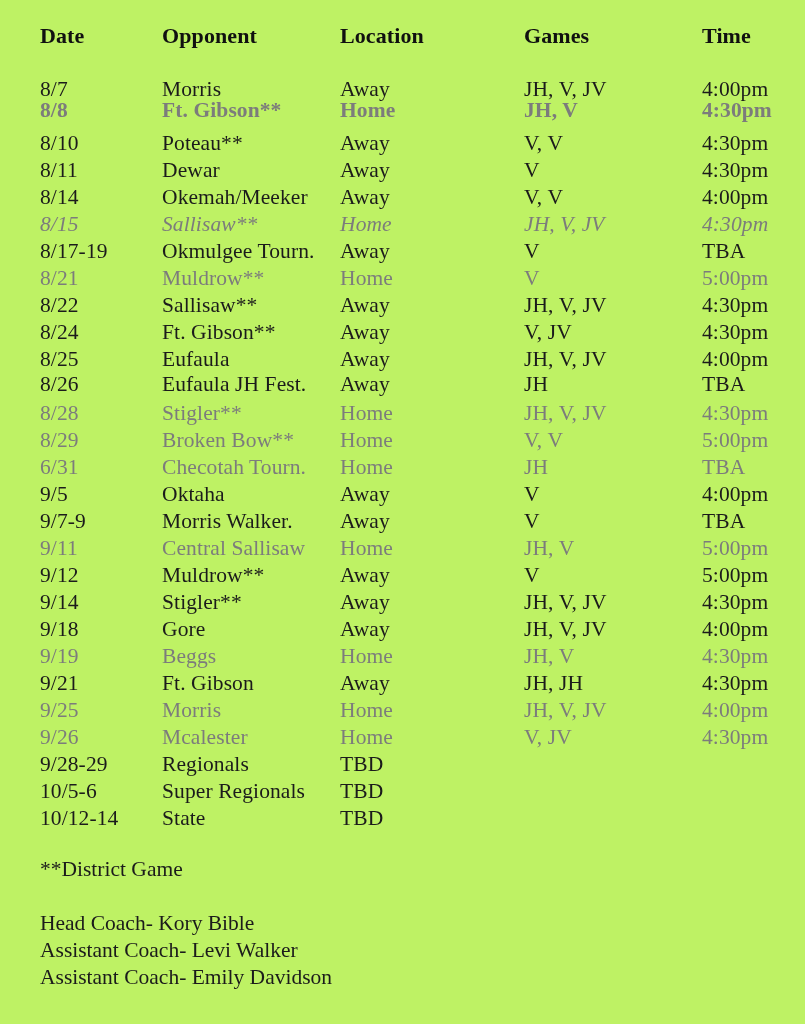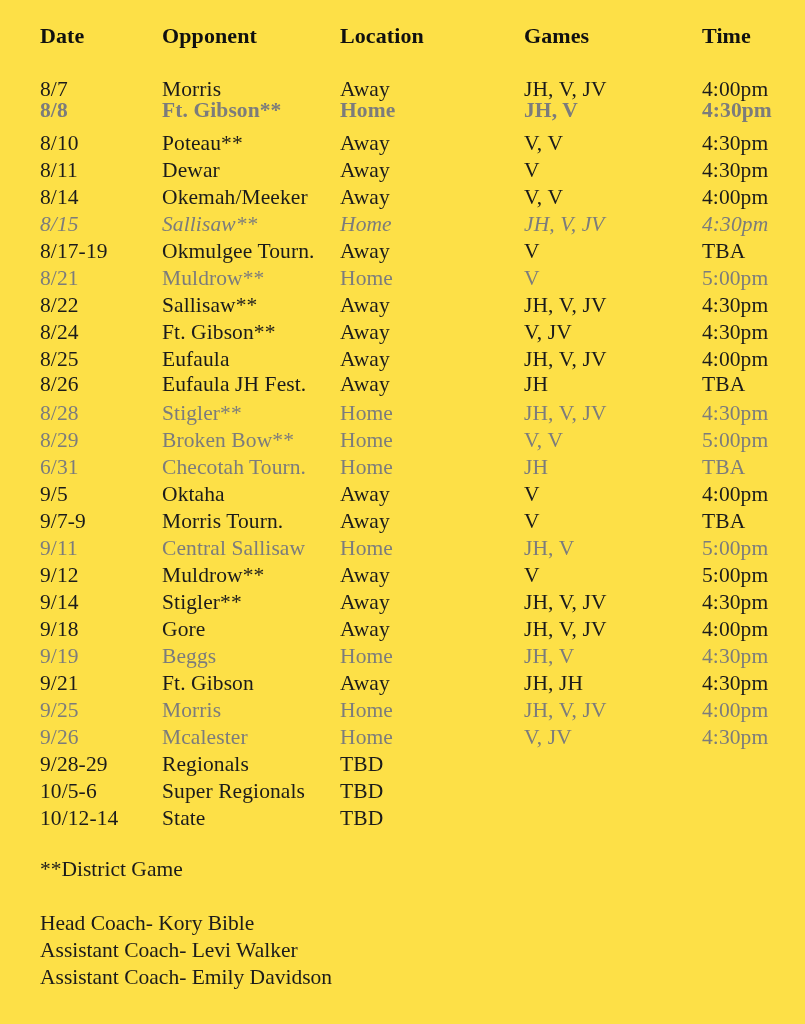--- a/index.html
+++ b/index.html
@@ -16,21 +16,21 @@
     background: #fdfdfd;
     -webkit-font-smoothing: antialiased;
   }
 
   #sheet {
     position: absolute;
     left: 0;
     top: 0;
     width: 805px;
     height: 1024px;
-    background: #fde047;
+    background: #bef264;
   }
 
   
   .schedule {
     position: absolute;
     left: 0;
     top: 0;
     width: 805px;
   }
 
@@ -199,21 +199,21 @@
         </div>
         <div class="row tone-dark" style="top: 481px;">
           <span class="cell c-date">9/5</span>
           <span class="cell c-opponent">Oktaha</span>
           <span class="cell c-location">Away</span>
           <span class="cell c-games">V</span>
           <span class="cell c-time">4:00pm</span>
         </div>
         <div class="row tone-dark" style="top: 508px;">
           <span class="cell c-date">9/7-9</span>
-          <span class="cell c-opponent">Morris Tourn.</span>
+          <span class="cell c-opponent">Morris Walker.</span>
           <span class="cell c-location">Away</span>
           <span class="cell c-games">V</span>
           <span class="cell c-time">TBA</span>
         </div>
         <div class="row tone-gray" style="top: 535px;">
           <span class="cell c-date">9/11</span>
           <span class="cell c-opponent">Central Sallisaw</span>
           <span class="cell c-location">Home</span>
           <span class="cell c-games">JH, V</span>
           <span class="cell c-time">5:00pm</span>

